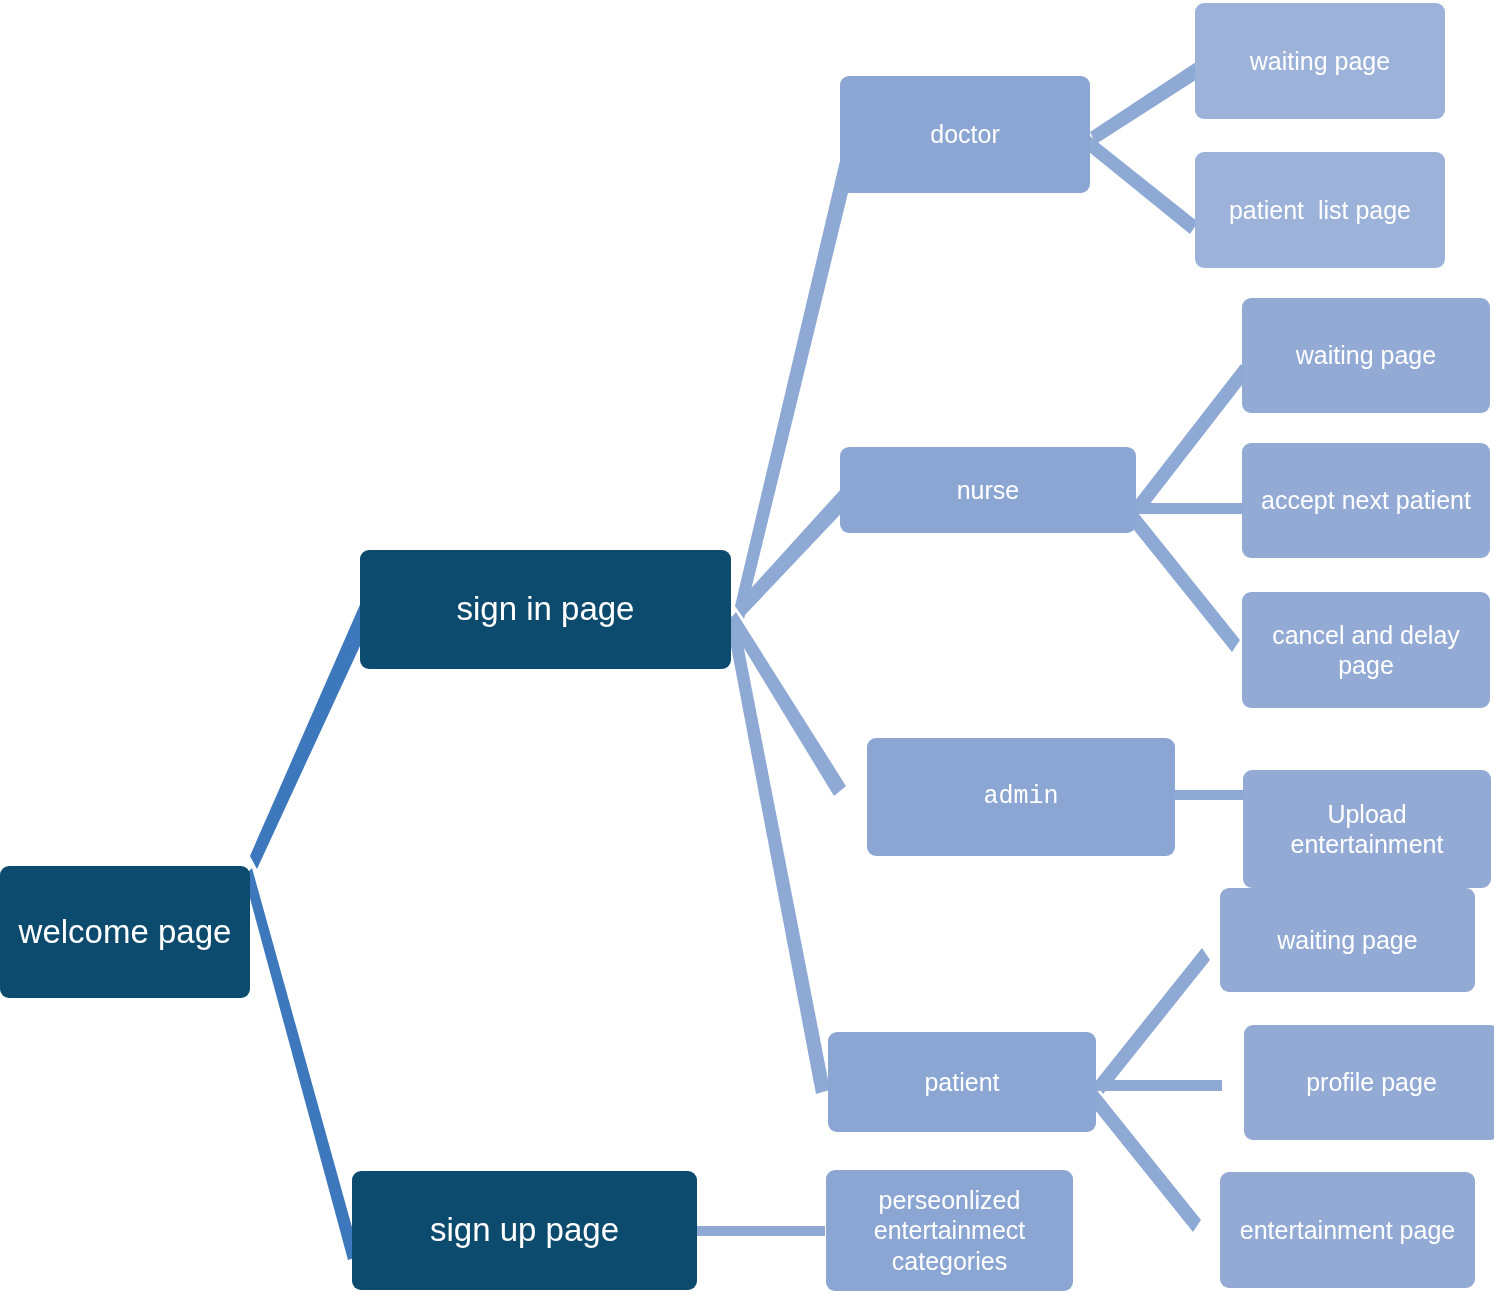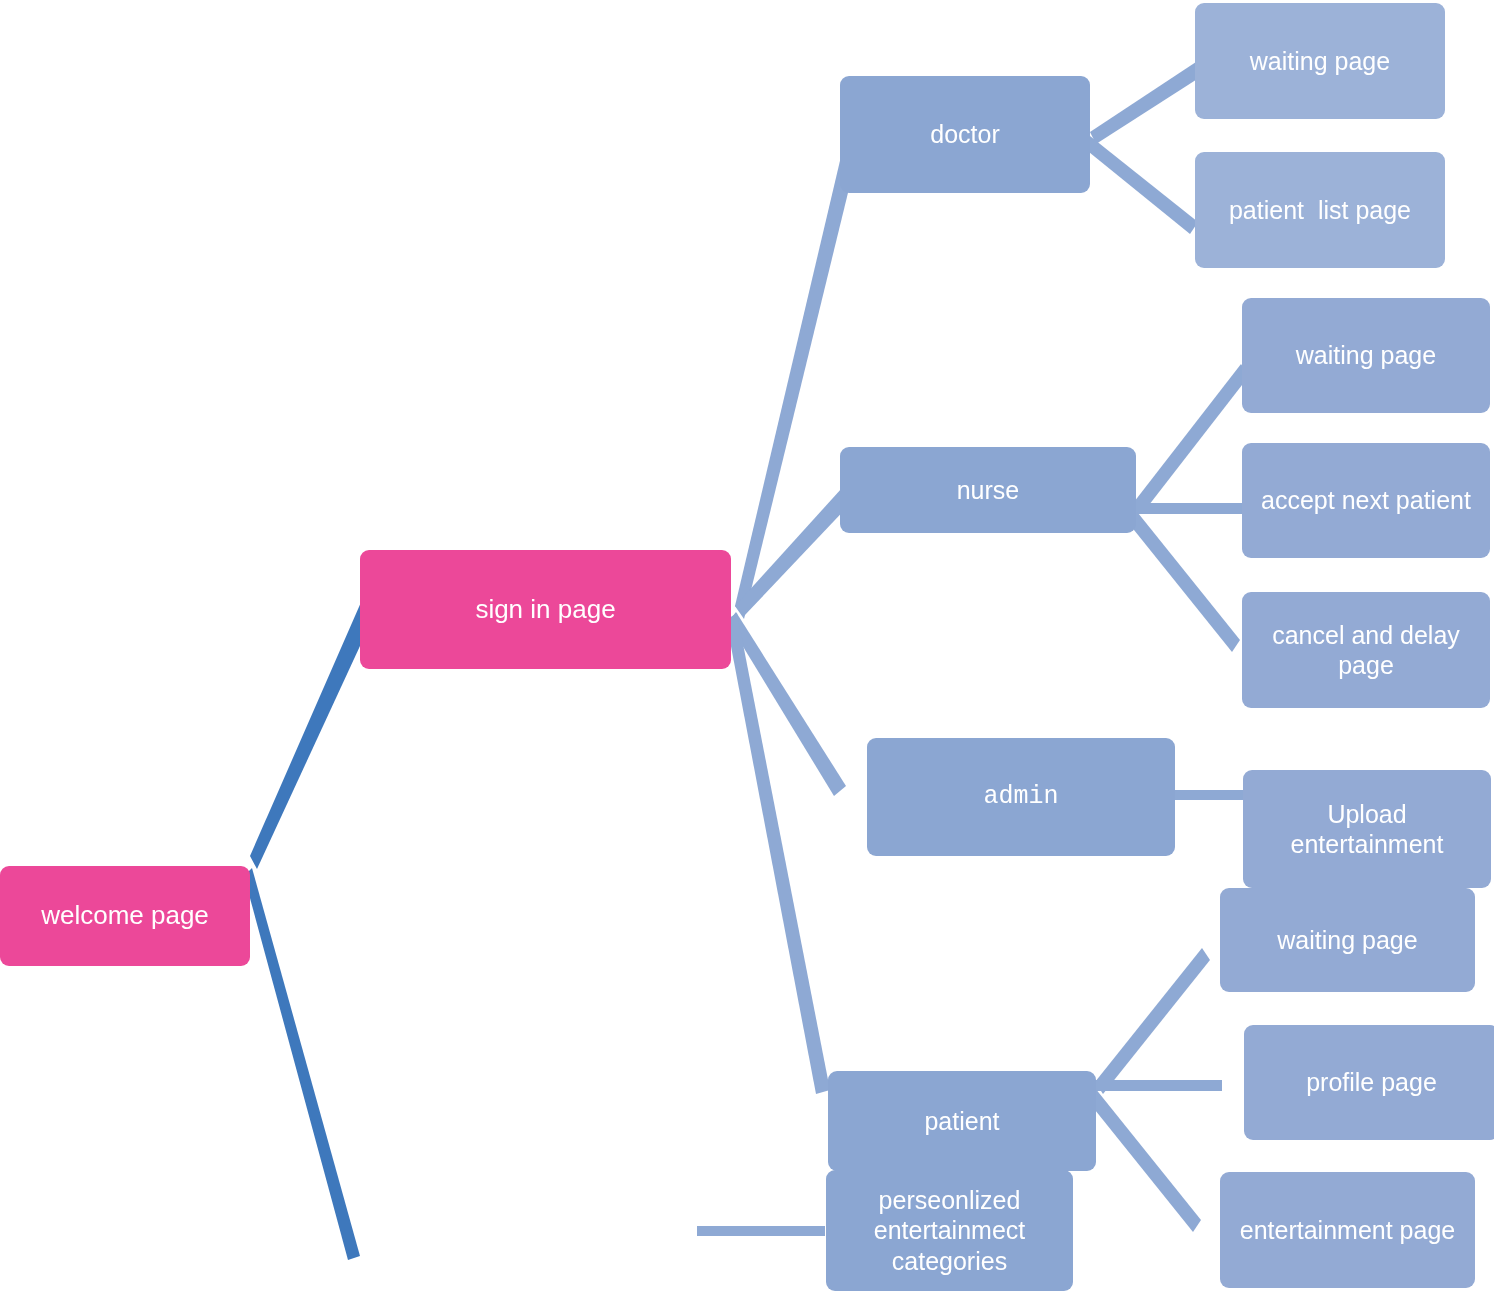--- a/index.html
+++ b/index.html
@@ -31,22 +31,22 @@
     justify-content: center;
     text-align: center;
     color: #ffffff;
     border-radius: 9px;
     line-height: 1.22;
     padding: 4px 8px;
     white-space: pre-wrap;
     z-index: 2;
   }
   .lvl-primary {
-    background: #ec4899;
-    font-size: 26px;
+    background: #0c4a6e;
+    font-size: 33px;
   }
   .lvl-role {
     background: #8ba6d2;
     font-size: 25px;
   }
   .lvl-leaf {
     background: #9cb2d8;
     font-size: 25px;
   }
   .lvl-leaf-mid {
@@ -78,32 +78,33 @@
 
     <rect x="1145" y="790" width="100" height="10" fill="#8ea9d4"></rect>
 
     <polygon points="1095,1082 1202,948 1210,960 1103,1094" fill="#8ea9d4"></polygon>
     <rect x="1096" y="1080" width="126" height="11" fill="#8ea9d4"></rect>
     <polygon points="1095,1088 1201,1220 1193,1232 1087,1100" fill="#8ea9d4"></polygon>
 
     <rect x="697" y="1226" width="128" height="10" fill="#8ea9d4"></rect>
   </svg>
 
-  <div class="node lvl-primary" style="left:0px; top:866px; width:250px; height:100px;">welcome page</div>
+  <div class="node lvl-primary" style="left:0px; top:866px; width:250px; height:132px;">welcome page</div>
 
   <div class="node lvl-primary" style="left:360px; top:550px; width:371px; height:119px;">sign in page</div>
 
+  <div class="node lvl-primary" style="left:352px; top:1171px; width:345px; height:119px;">sign up page</div>
 
   <div class="node lvl-role" style="left:840px; top:76px; width:250px; height:117px;">doctor</div>
 
   <div class="node lvl-role" style="left:840px; top:447px; width:296px; height:86px;">nurse</div>
 
   <div class="node lvl-role" style="left:867px; top:738px; width:308px; height:118px;font-family:Liberation Mono, monospace;">admin</div>
 
-  <div class="node lvl-role" style="left:828px; top:1032px; width:268px; height:100px;margin-top:39px;">patient</div>
+  <div class="node lvl-role" style="left:828px; top:1032px; width:268px; height:100px;">patient</div>
 
   <div class="node lvl-leaf" style="left:1195px; top:3px; width:250px; height:116px;">waiting page</div>
 
   <div class="node lvl-leaf" style="left:1195px; top:152px; width:250px; height:116px;">patient  list page</div>
 
   <div class="node lvl-leaf-mid" style="left:1242px; top:298px; width:248px; height:115px;">waiting page</div>
 
   <div class="node lvl-leaf-mid" style="left:1242px; top:443px; width:248px; height:115px;">accept next patient</div>
 
   <div class="node lvl-leaf-mid" style="left:1242px; top:592px; width:248px; height:116px;">cancel and delay page</div>

